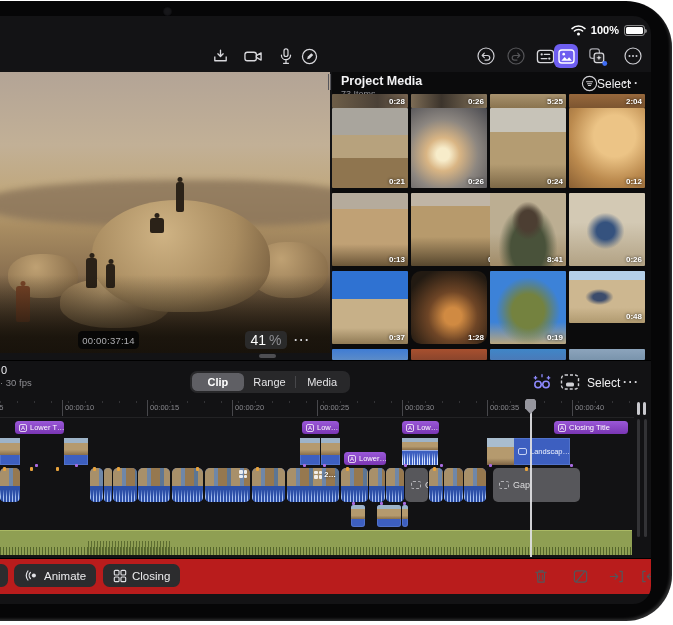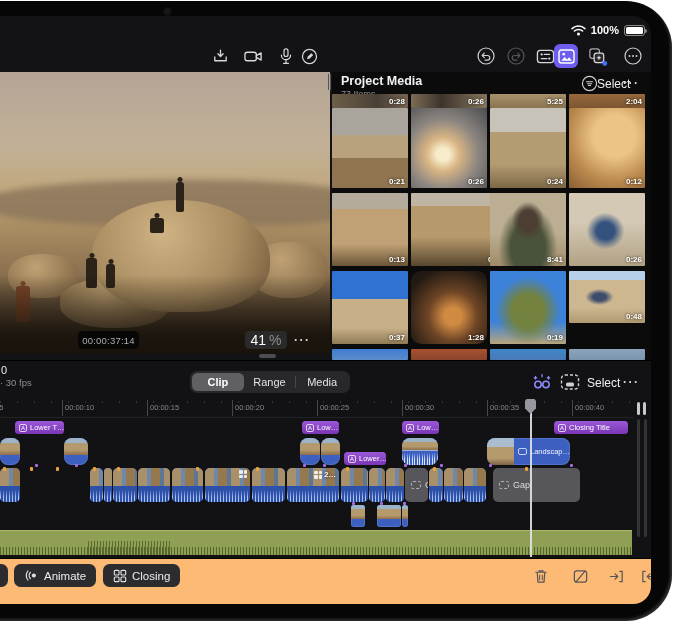--- a/index.html
+++ b/index.html
@@ -104,21 +104,21 @@
            background-image:repeating-linear-gradient(90deg,#333336 0 1px, rgba(0,0,0,0) 1px 17px);
            background-size:100% 2px; background-repeat:no-repeat; background-position:0 2px;
            border-bottom:1px solid #222224; }
   .rtick { position:absolute; top:1px; width:1px; height:16px; background:#47474b; }
   .rtext { position:absolute; top:4px; font-size:7.5px; color:#88888d; white-space:nowrap; }
   .cliparea { position:absolute; left:0; top:57px; width:634px; height:141px; overflow:hidden; }
   .tclip { position:absolute; top:3px; height:13px; border-radius:3.5px; display:flex; align-items:center; gap:3px;
            padding:0 4px; background:linear-gradient(180deg,#9a58d8,#7a36b4); color:#fff; font-size:7.5px; white-space:nowrap; overflow:hidden; }
   .tclip .ab { flex:none; width:8px; height:8px; border:1px solid rgba(255,255,255,.75); border-radius:2px;
                font-size:6px; line-height:6.5px; text-align:center; color:#fff; }
-  .cclip { position:absolute; top:20px; height:27px; border-radius:8px; overflow:hidden; background:#3d5fc0;
+  .cclip { position:absolute; top:20px; height:27px; border-radius:0; overflow:hidden; background:#3d5fc0;
            box-shadow: inset 0 0 0 1px rgba(130,160,230,.3); }
   .cclip .cthumb { height:17px; background:linear-gradient(180deg,#9db3c8 0 30%,#b59a6e 30% 70%,#8a6f4a 100%); }
   .cclip.wave .cthumb { height:12px; }
   .cclip.wave .cwav { height:15px;
       background:linear-gradient(180deg,#3d5fc0 0 18%, rgba(61,95,192,0) 60%),
                  repeating-linear-gradient(90deg,#d3e2ff 0 1px, rgba(0,0,0,0) 1px 2.5px);
       box-shadow: inset 0 1px 0 rgba(255,255,255,.5); }
   .cclip.titled { display:flex; align-items:stretch; }
   .cclip.titled .mini { flex:none; width:27px; background:linear-gradient(180deg,#a9bdcf 0 35%,#b59a6e 35% 75%,#7d6344 100%); }
   .cclip.titled .lbl { display:flex; align-items:center; gap:3px; padding:0 4px; color:#eef2ff; font-size:7.5px; white-space:nowrap; overflow:hidden; }
@@ -149,21 +149,21 @@
   .cdot { position:absolute; top:46px; width:3px; height:3px; border-radius:1px; background:#a86ae0; }
   .cdot.low { top:84px; }
   .ph-line { position:absolute; top:39px; width:1.5px; height:157px; background:rgba(225,225,228,.92); z-index:30; }
   .ph-head { position:absolute; top:38px; width:11px; height:15px; background:#96969e; z-index:31;
              clip-path:polygon(15% 0,85% 0,100% 12%,100% 62%,50% 100%,0 62%,0 12%); }
   .vscroll { position:absolute; left:637px; top:40px; }
   .vscroll .h { display:inline-block; width:3px; height:13px; background:#c9c9ce; border-radius:2px; margin-right:3px; }
   .vtrack { position:absolute; width:3px; height:118px; top:58px; background:#333336; border-radius:2px; }
 
   
-  .bbar { position:absolute; left:0; top:542px; width:651px; height:46px; background:#fdba74; border-top:1px solid #000; }
+  .bbar { position:absolute; left:0; top:542px; width:651px; height:36px; background:#b91c1c; border-top:1px solid #000; }
   .bbtn { position:absolute; top:5px; height:23px; background:#2c2c2e; border-radius:6.5px;
           display:flex; align-items:center; gap:5px; padding:0 10px; color:#ececee; font-size:11.5px; }
   .bicon { position:absolute; top:7px; width:20px; height:20px; display:flex; align-items:center; justify-content:center; }
 </style>
 </head>
 <body>
 
 <div class="device">
   <div class="cam-dot"></div>
 </div>

